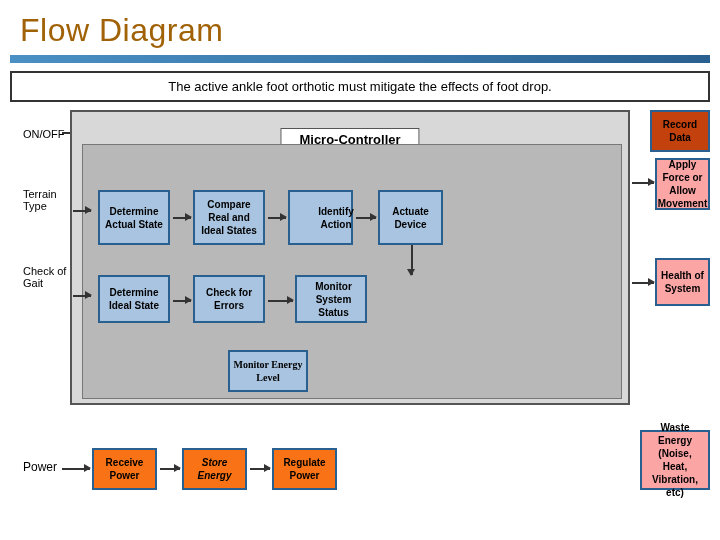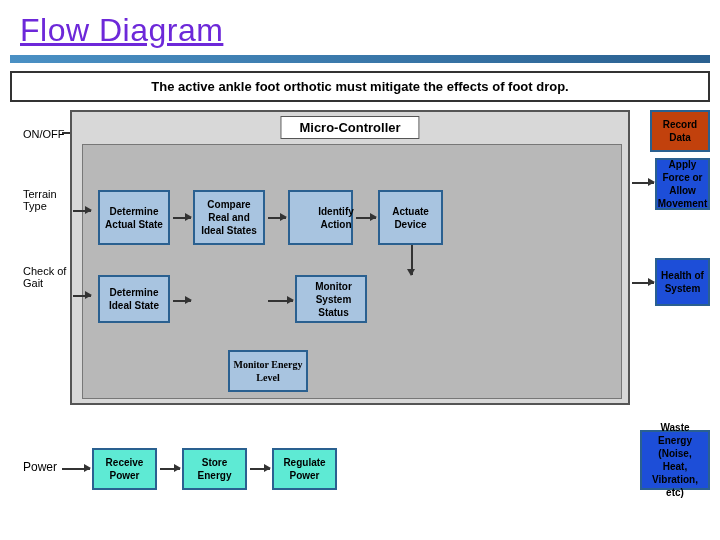--- a/index.html
+++ b/index.html
@@ -15,23 +15,22 @@
     
     .page-header {
       padding: 12px 20px 6px 20px;
       display: flex;
       align-items: flex-start;
       justify-content: space-between;
     }
     .page-title {
       font-size: 32px;
       font-weight: 300;
-      color: #6d28d9;
+      color: #a16207;
       letter-spacing: 0.5px;
-      text-decoration: underline;
     }
     .rit-logo {
       width: 70px;
       height: 70px;
       border-radius: 50%;
       background: #f5a800;
       display: flex;
       align-items: center;
       justify-content: center;
       font-size: 11px;
@@ -49,21 +48,21 @@
       background: linear-gradient(to right, #4a90c4, #2a6090);
       margin: 0 10px 8px 10px;
     }
 
     
     .mission-box {
       border: 2px solid #333;
       margin: 0 10px 8px 10px;
       padding: 6px 10px;
       font-size: 13px;
-      font-weight: bold;
+      font-weight: normal;
       text-align: center;
     }
 
     
     .diagram-area {
       position: relative;
       margin: 0 10px;
       height: 400px;
     }
 
@@ -82,21 +81,21 @@
       position: absolute;
       left: 60px;
       top: 0;
       width: 560px;
       height: 295px;
       border: 2px solid #555;
       background: #d8d8d8;
     }
     .micro-controller-label {
       position: absolute;
-      top: 4px;
+      top: 16px;
       left: 50%;
       transform: translateX(-50%);
       background: white;
       border: 1px solid #555;
       padding: 3px 18px;
       font-size: 13px;
       font-weight: bold;
     }
 
     
@@ -106,21 +105,21 @@
       top: 32px;
       width: 540px;
       height: 255px;
       background: #b8b8b8;
       border: 1px solid #777;
     }
 
     
     .flow-box {
       position: absolute;
-      background: #5eead4;
+      background: #f97316;
       border: 2px solid #2a6090;
       font-size: 10px;
       font-weight: bold;
       text-align: center;
       display: flex;
       align-items: center;
       justify-content: center;
       padding: 3px;
       line-height: 1.3;
     }
@@ -156,21 +155,21 @@
       bottom: -1px;
       left: -4px;
       border-top: 7px solid #333;
       border-left: 4px solid transparent;
       border-right: 4px solid transparent;
     }
 
     
     .outer-box {
       position: absolute;
-      background: #1d4ed8;
+      background: #fca5a5;
       border: 2px solid #2a6090;
       font-size: 10px;
       font-weight: bold;
       text-align: center;
       display: flex;
       align-items: center;
       justify-content: center;
       padding: 3px;
       line-height: 1.3;
     }
@@ -233,20 +232,21 @@
       <div class="h-arrow" style="left: 273px; top: 72px; width: 20px;"></div>
 
       <div class="flow-box blue-bg" style="left: 295px; top: 45px; width: 65px; height: 55px;">Actuate Device</div>
 
       <div class="h-arrow" style="left: -10px; top: 150px; width: 18px;"></div>
 
       <div class="flow-box blue-bg" style="left: 15px; top: 130px; width: 72px; height: 48px;">Determine Ideal State</div>
 
       <div class="h-arrow" style="left: 90px; top: 155px; width: 18px;"></div>
 
+      <div class="flow-box blue-bg" style="left: 110px; top: 130px; width: 72px; height: 48px;">Check for Errors</div>
 
       <div class="h-arrow" style="left: 185px; top: 155px; width: 25px;"></div>
 
       <div class="flow-box blue-bg" style="left: 212px; top: 130px; width: 72px; height: 48px; padding-left: 8px;">Monitor System Status</div>
 
       <div class="v-arrow v-arrow-down" style="left: 328px; top: 100px; height: 30px;"></div>
 
       <div class="flow-box blue-bg" style="left: 145px; top: 205px; width: 80px; height: 42px; font-family: Liberation Serif, serif;">Monitor Energy Level</div>
 
     </div>
@@ -261,21 +261,21 @@
   <div class="h-arrow" style="left: 622px; top: 172px; width: 22px;"></div>
 
   <div class="record-data-box" style="top: 0px; right: 0px;">Record Data</div>
 
   <div class="h-arrow" style="left: 52px; top: 358px; width: 28px;"></div>
 
   <div class="flow-box" style="left: 82px; top: 338px; width: 65px; height: 42px; border-color: #2a6090;">Receive Power</div>
 
   <div class="h-arrow" style="left: 150px; top: 358px; width: 20px;"></div>
 
-  <div class="flow-box" style="left: 172px; top: 338px; width: 65px; height: 42px; border-color: #2a6090;">Store Energy</div>
+  <div class="flow-box" style="left: 172px; top: 338px; width: 65px; height: 42px; border-color: #2a6090; font-style: italic;">Store Energy</div>
 
   <div class="h-arrow" style="left: 240px; top: 358px; width: 20px;"></div>
 
   <div class="flow-box" style="left: 262px; top: 338px; width: 65px; height: 42px; border-color: #2a6090;">Regulate Power</div>
 
   <div class="outer-box" style="right: 0px; top: 320px; width: 70px; height: 60px; font-size: 10px;">Waste Energy (Noise, Heat, Vibration, etc)</div>
 
 </div>
 
 </body></html>

